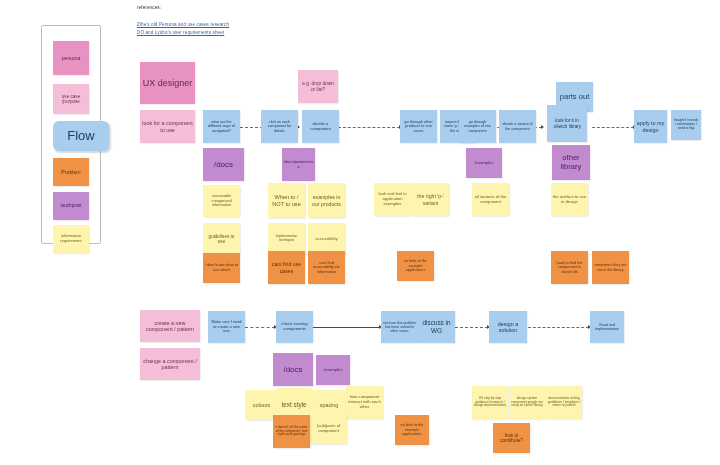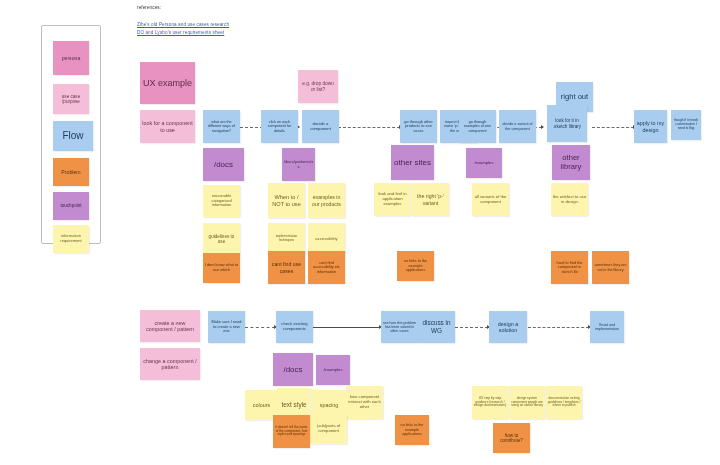--- a/index.html
+++ b/index.html
@@ -67,33 +67,33 @@
 
 <div id="board">
 
   <div class="ref-head" style="left:137px;top:5px;">references:</div>
   <a class="ref-link" href="#" style="left:137px;top:22px;">Zihe's old Persona and use cases research</a>
   <a class="ref-link" href="#" style="left:137px;top:30px;">DO and Lyubo's user requirements sheet</a>
 
   <div class="legend" style="left:41px;top:25px;width:58px;height:217px;">
     <div class="note c-persona" style="left:11px;top:15px;width:36px;height:34px;font-size:5.2px;">persona</div>
     <div class="note c-usecase" style="left:11px;top:58px;width:36px;height:30px;font-size:4.6px;">use case /purpose</div>
-    <div class="note c-flow" style="left:11px;top:95px;width:40px;height:30px;font-size:10px;">Flow</div>
+    <div class="note c-flow" style="left:11px;top:95px;width:56px;height:30px;font-size:13px;border-radius:6px;">Flow</div>
     <div class="note c-problem" style="left:11px;top:132px;width:36px;height:28px;font-size:5.2px;">Problem</div>
     <div class="note c-touch" style="left:11px;top:166px;width:36px;height:28px;font-size:4.6px;">touchpoint</div>
     <div class="note c-info" style="left:11px;top:199px;width:36px;height:28px;font-size:4px;">information requirement</div>
   </div>
 
-  <div class="note c-persona" style="left:140px;top:62px;width:55px;height:42px;font-size:9px;">UX example</div>
+  <div class="note c-persona" style="left:140px;top:62px;width:55px;height:42px;font-size:9px;">UX designer</div>
 
   <div class="note c-usecase" style="left:140px;top:110px;width:55px;height:33px;font-size:5.4px;">look for a component to use</div>
 
   <div class="note c-usecase" style="left:298px;top:70px;width:40px;height:33px;font-size:4.8px;">e.g. drop down or list?</div>
 
-  <div class="note c-flow" style="left:556px;top:82px;width:37px;height:30px;font-size:7.6px;">right out</div>
+  <div class="note c-flow" style="left:556px;top:82px;width:37px;height:30px;font-size:7.6px;">parts out</div>
 
   <div class="conn" style="left:240px;top:127px;width:58px;"></div>
   <div class="arrow" style="left:297px;top:124.8px;"></div>
   <div class="conn" style="left:338px;top:127px;width:62px;"></div>
   <div class="arrow" style="left:399px;top:124.8px;"></div>
   <div class="conn" style="left:492px;top:127px;width:50px;"></div>
   <div class="arrow" style="left:541px;top:124.8px;"></div>
   <div class="conn" style="left:592px;top:127px;width:42px;"></div>
   <div class="arrow" style="left:633px;top:124.8px;"></div>
 
@@ -103,21 +103,20 @@
   <div class="note c-flow" style="left:400px;top:110px;width:37px;height:33px;font-size:3.9px;">go through other products to see cases</div>
   <div class="note c-flow" style="left:440px;top:110px;width:37px;height:33px;font-size:3.7px;">inspect the class name 'p-' to know the variant</div>
   <div class="note c-flow" style="left:459px;top:110px;width:37px;height:33px;font-size:3.7px;">go through examples of one component</div>
   <div class="note c-flow" style="left:499px;top:110px;width:37px;height:33px;font-size:3.7px;">decide a variant of the component</div>
   <div class="note c-flow" style="left:547px;top:105px;width:40px;height:37px;font-size:4.6px;">look for it in .sketch library</div>
   <div class="note c-flow" style="left:634px;top:110px;width:33px;height:33px;font-size:5.4px;">apply to my design</div>
   <div class="note c-flow" style="left:671px;top:110px;width:30px;height:30px;font-size:3.2px;">though if it needs customisation I need to flag</div>
 
   <div class="note c-touch" style="left:203px;top:148px;width:41px;height:33px;font-size:8px;">/docs</div>
   <div class="note c-touch" style="left:282px;top:148px;width:33px;height:33px;font-size:4.2px;">/docs/patterns/xx</div>
-  <div class="note c-touch" style="left:391px;top:145px;width:43px;height:35px;font-size:8px;">other sites</div>
   <div class="note c-touch" style="left:466px;top:148px;width:36px;height:30px;font-size:4.2px;">/examples</div>
   <div class="note c-touch" style="left:552px;top:145px;width:38px;height:35px;font-size:7.6px;">other library</div>
 
   <div class="note c-info" style="left:203px;top:185px;width:37px;height:32px;font-size:3.9px;">reasonable categorised information</div>
   <div class="note c-info" style="left:203px;top:223px;width:37px;height:32px;font-size:4.6px;">guidelines to use</div>
   <div class="note c-info" style="left:268px;top:183px;width:37px;height:35px;font-size:5.6px;">When to / NOT to use</div>
   <div class="note c-info" style="left:308px;top:183px;width:37px;height:35px;font-size:5.2px;">examples in our products</div>
   <div class="note c-info" style="left:268px;top:223px;width:37px;height:32px;font-size:3.2px;">implementation techniques</div>
   <div class="note c-info" style="left:308px;top:223px;width:37px;height:32px;font-size:4.2px;">accessibility</div>
   <div class="note c-info" style="left:374px;top:183px;width:37px;height:33px;font-size:4.2px;">look and feel in application examples</div>

